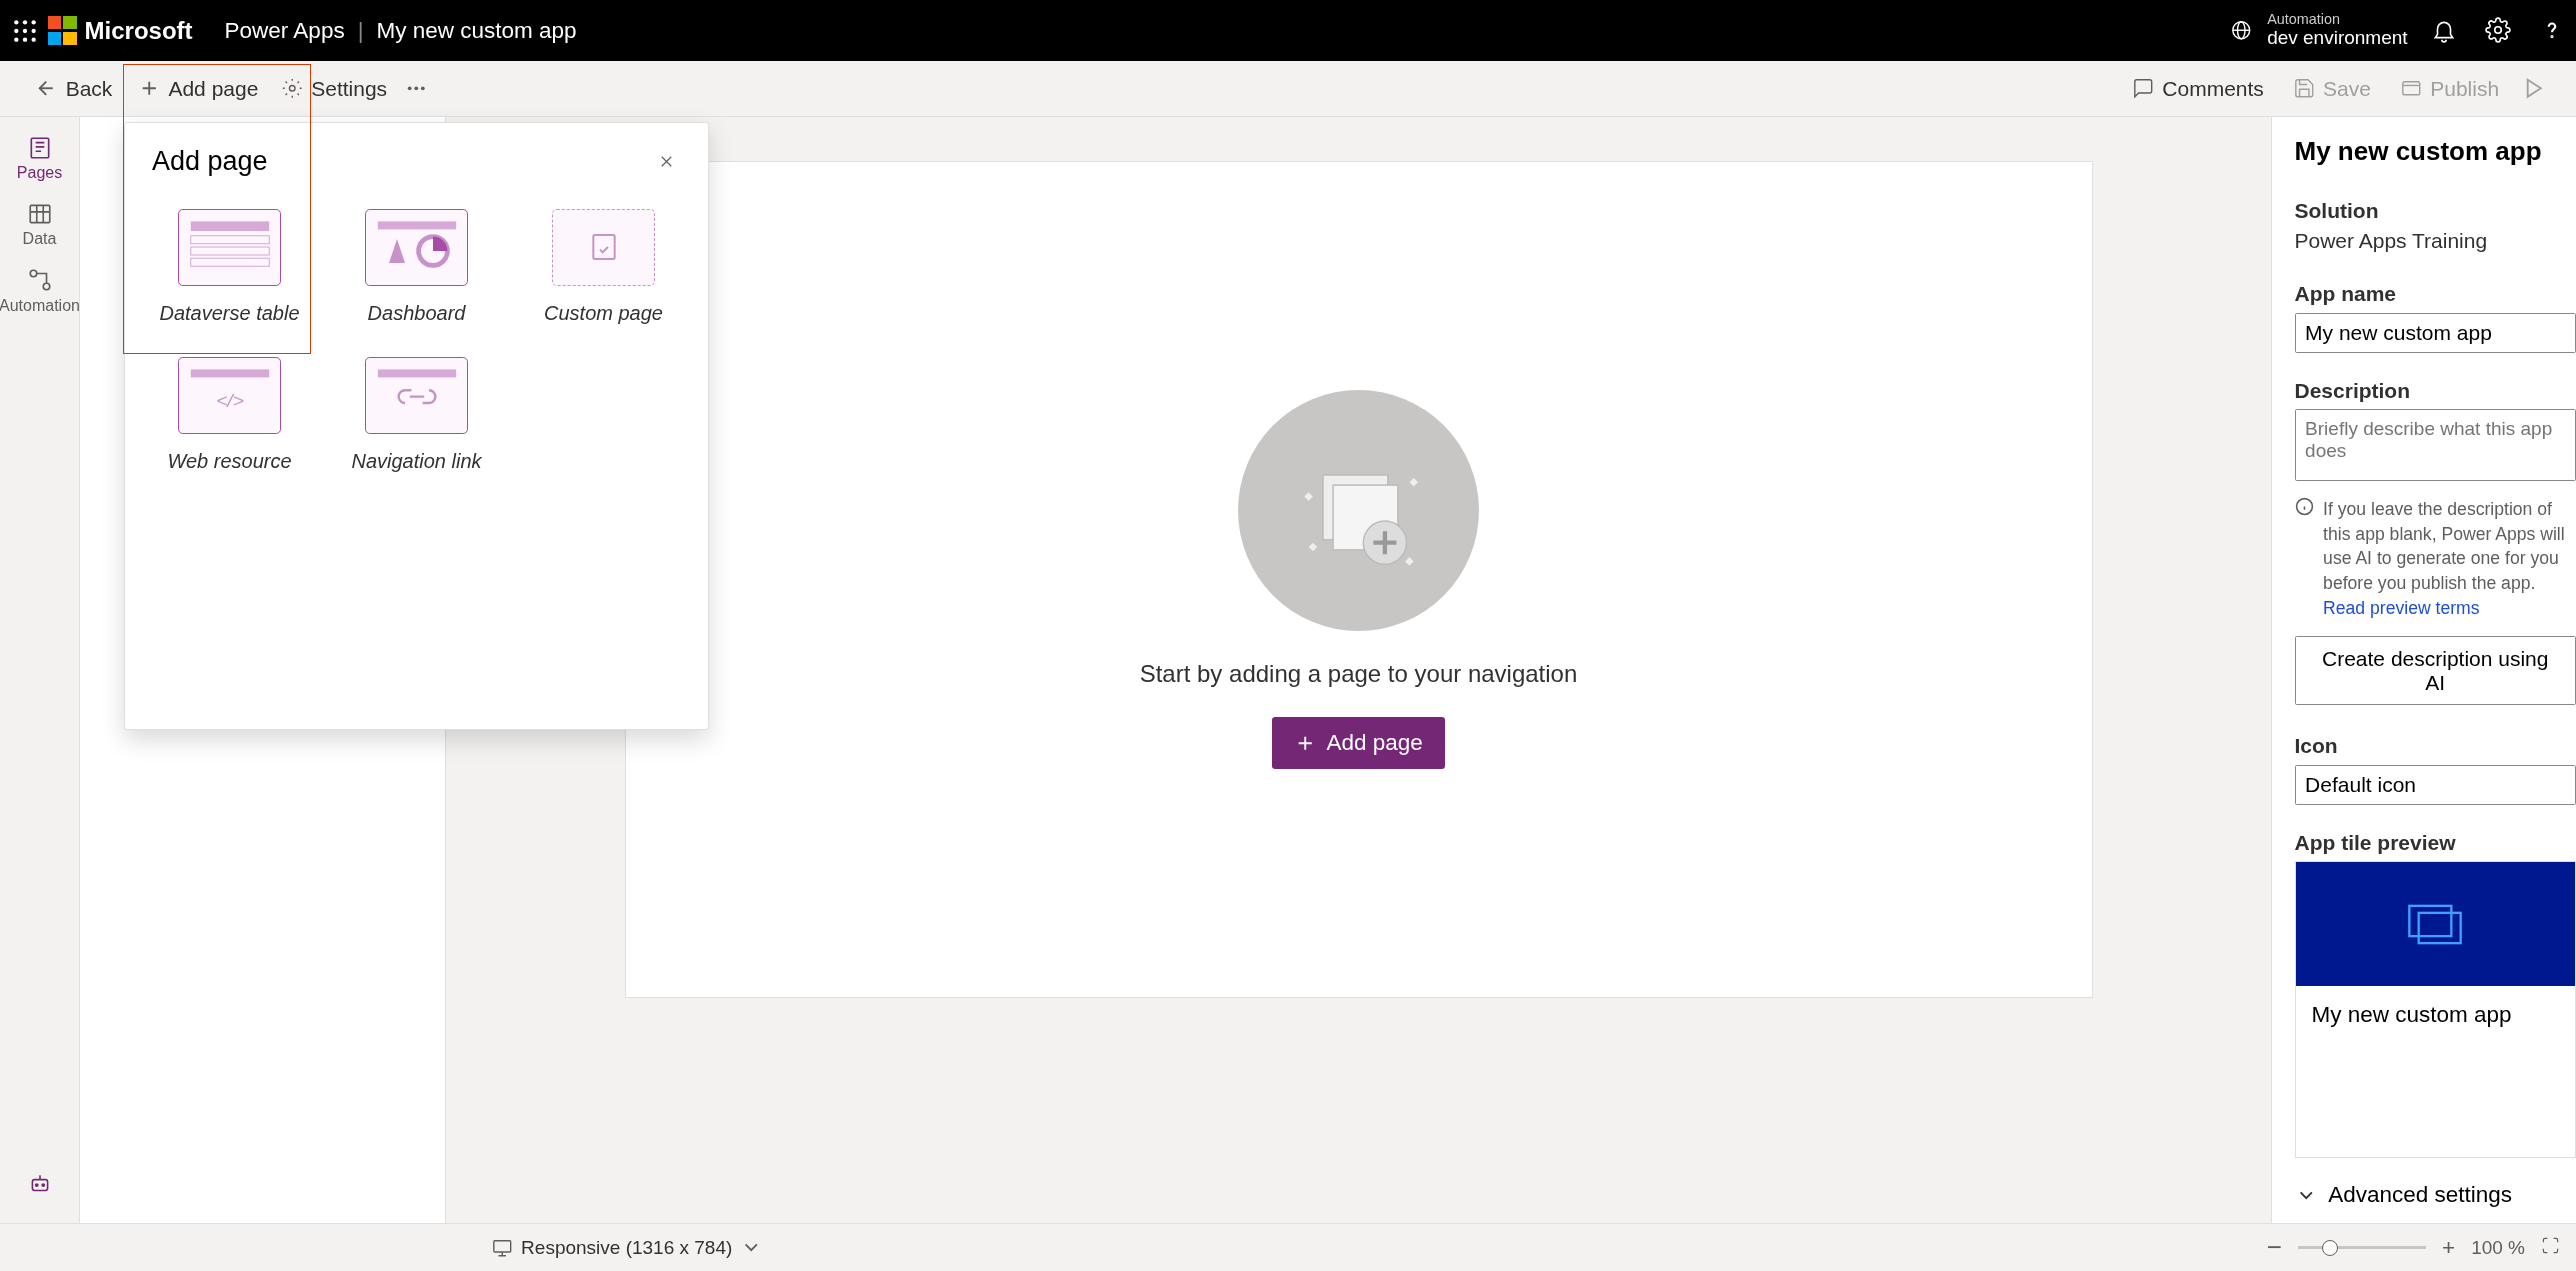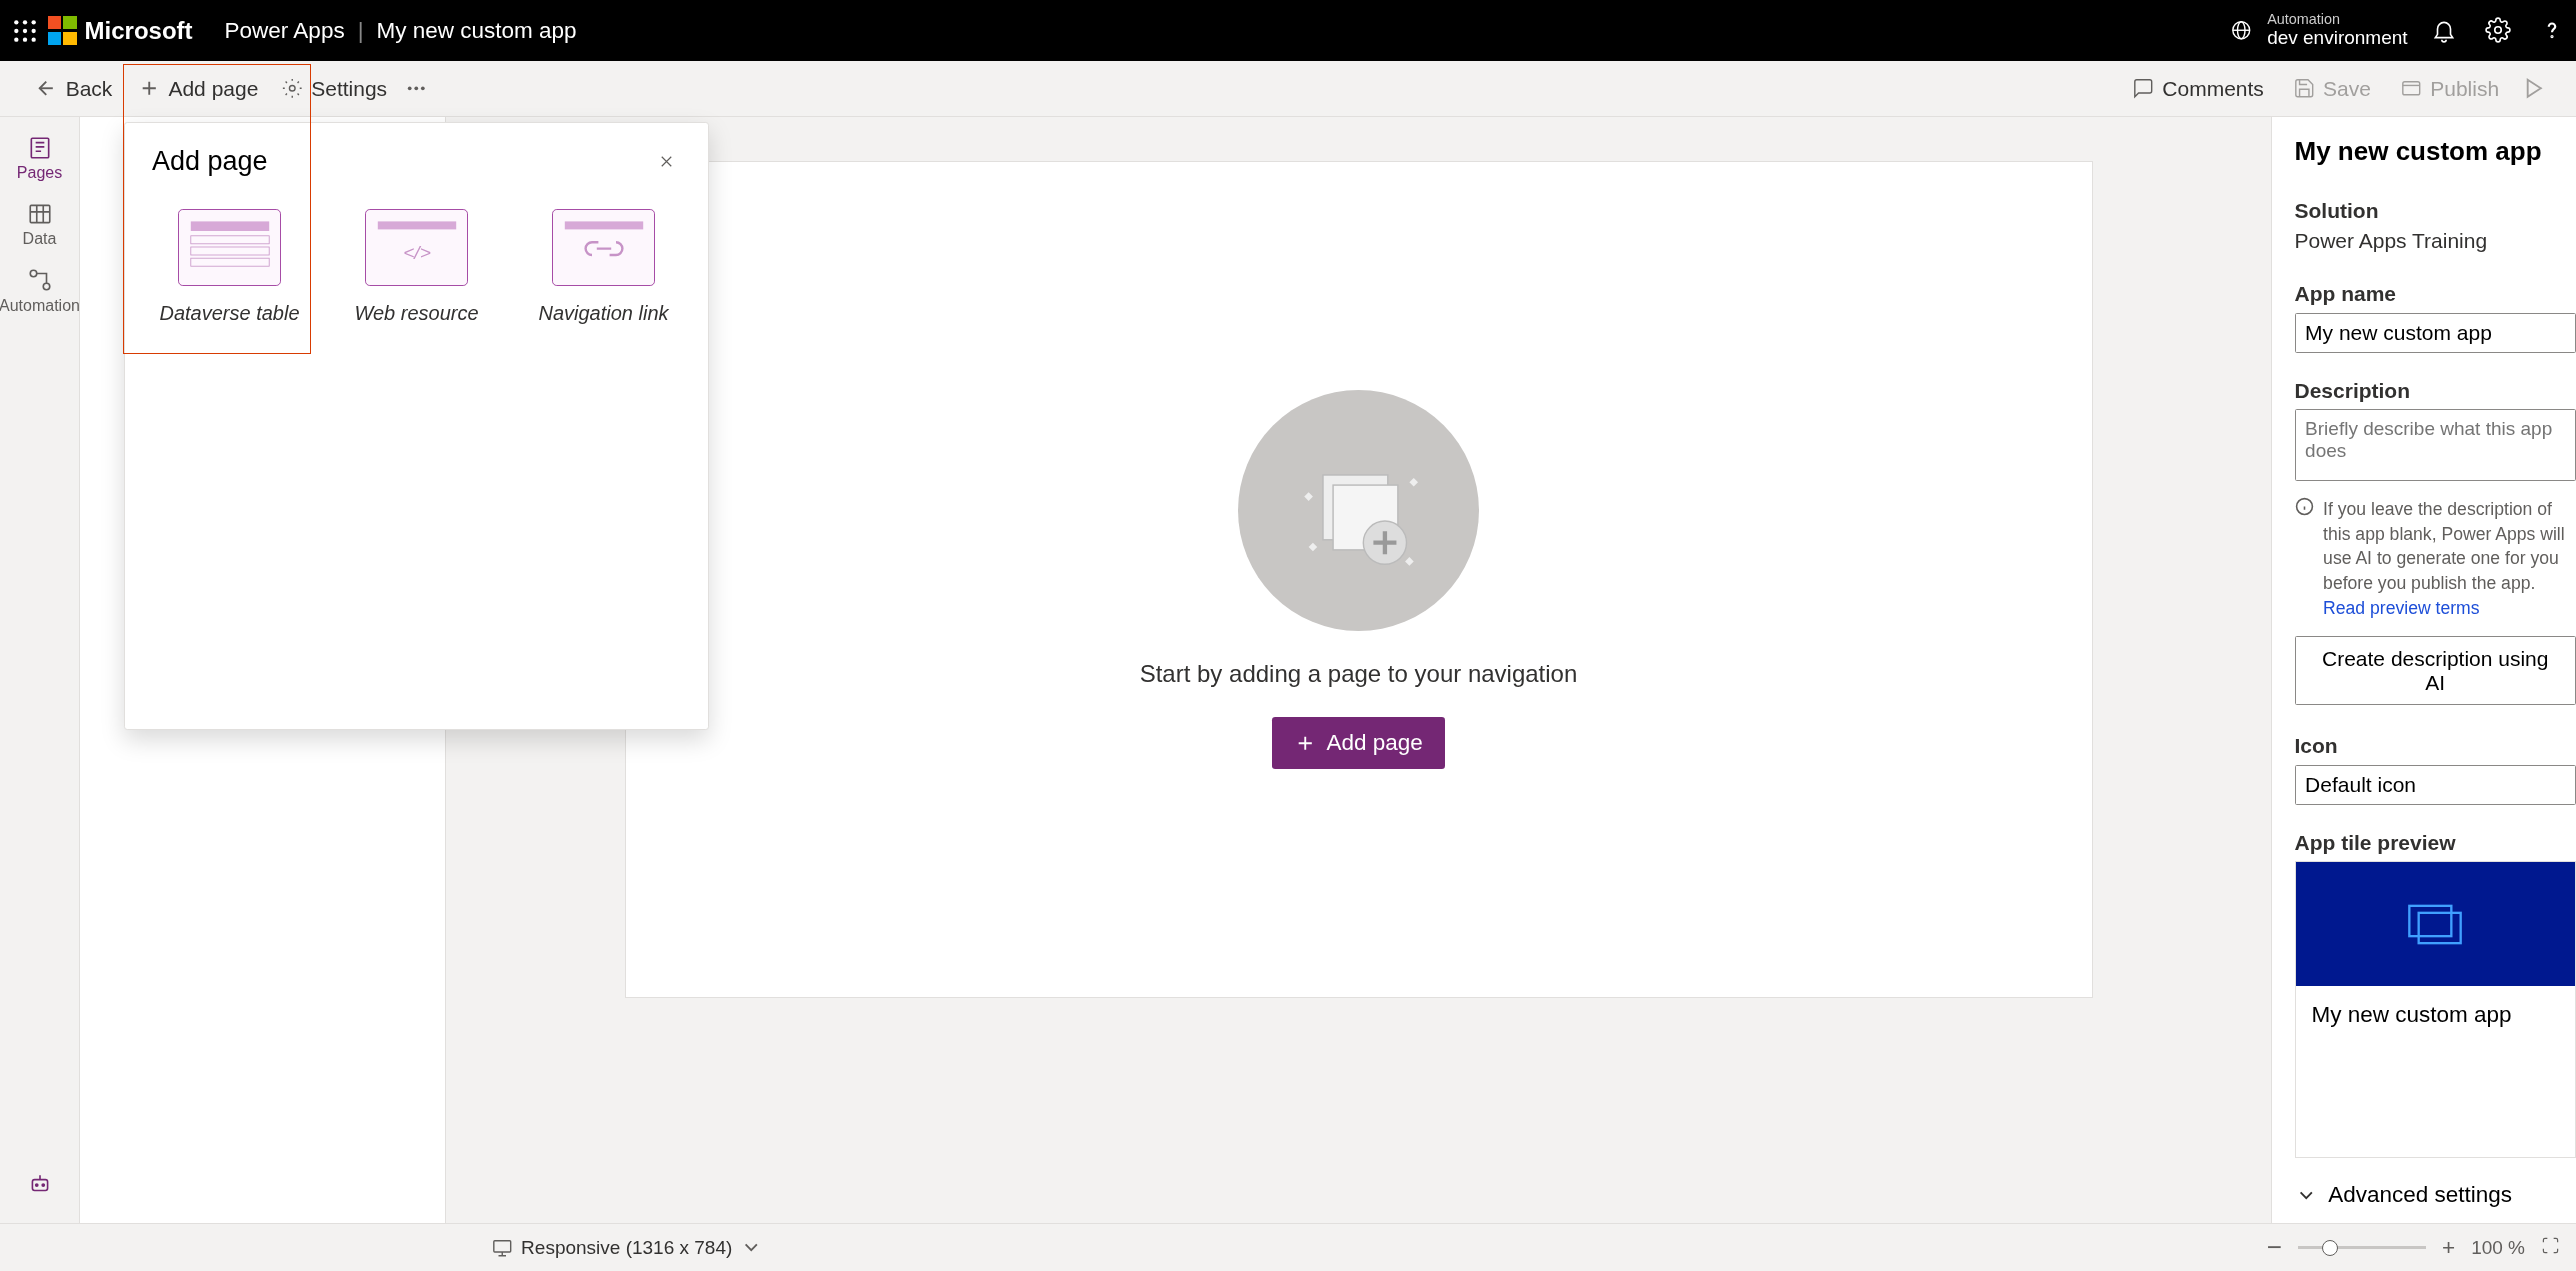--- a/index.html
+++ b/index.html
@@ -373,20 +373,40 @@
             <rect x="6" y="40" width="98" height="10" fill="none" stroke="#c793c7"></rect>
             <rect x="6" y="54" width="98" height="10" fill="none" stroke="#c793c7"></rect>
           </svg>
         </div>
       <div class="card-label">Dataverse table</div>
     </div>
     <div class="card">
       <div class="card-thumb">
           <svg width="88" height="64" viewBox="0 0 110 80">
             <rect x="6" y="8" width="98" height="10" fill="#d7a9d7"></rect>
+            <path d="M20 60 L30 30 L40 60 Z" fill="#c793c7"></path>
+            <circle cx="75" cy="45" r="18" fill="none" stroke="#c793c7" stroke-width="6"></circle>
+            <path d="M75 27 A18 18 0 0 1 93 45 L75 45 Z" fill="#a64ca6"></path>
+          </svg>
+        </div>
+      <div class="card-label">Dashboard</div>
+    </div>
+    <div class="card dashed">
+      <div class="card-thumb" style="border:1.6px dashed #c793c7;">
+          <svg width="32" height="32" viewBox="0 0 24 24" fill="none" stroke="#c793c7" stroke-width="1.5">
+            <rect x="4" y="3" width="16" height="18" rx="1"></rect>
+            <path d="M9 14l2 2 4-4"></path>
+          </svg>
+        </div>
+      <div class="card-label">Custom page</div>
+    </div>
+    <div class="card">
+      <div class="card-thumb">
+          <svg width="88" height="64" viewBox="0 0 110 80">
+            <rect x="6" y="8" width="98" height="10" fill="#d7a9d7"></rect>
             <text x="55" y="55" text-anchor="middle" font-size="24" fill="#c793c7">&lt;/&gt;</text>
           </svg>
         </div>
       <div class="card-label">Web resource</div>
     </div>
     <div class="card">
       <div class="card-thumb">
           <svg width="88" height="64" viewBox="0 0 110 80">
             <rect x="6" y="8" width="98" height="10" fill="#d7a9d7"></rect>
             <g stroke="#c793c7" stroke-width="3" fill="none">

